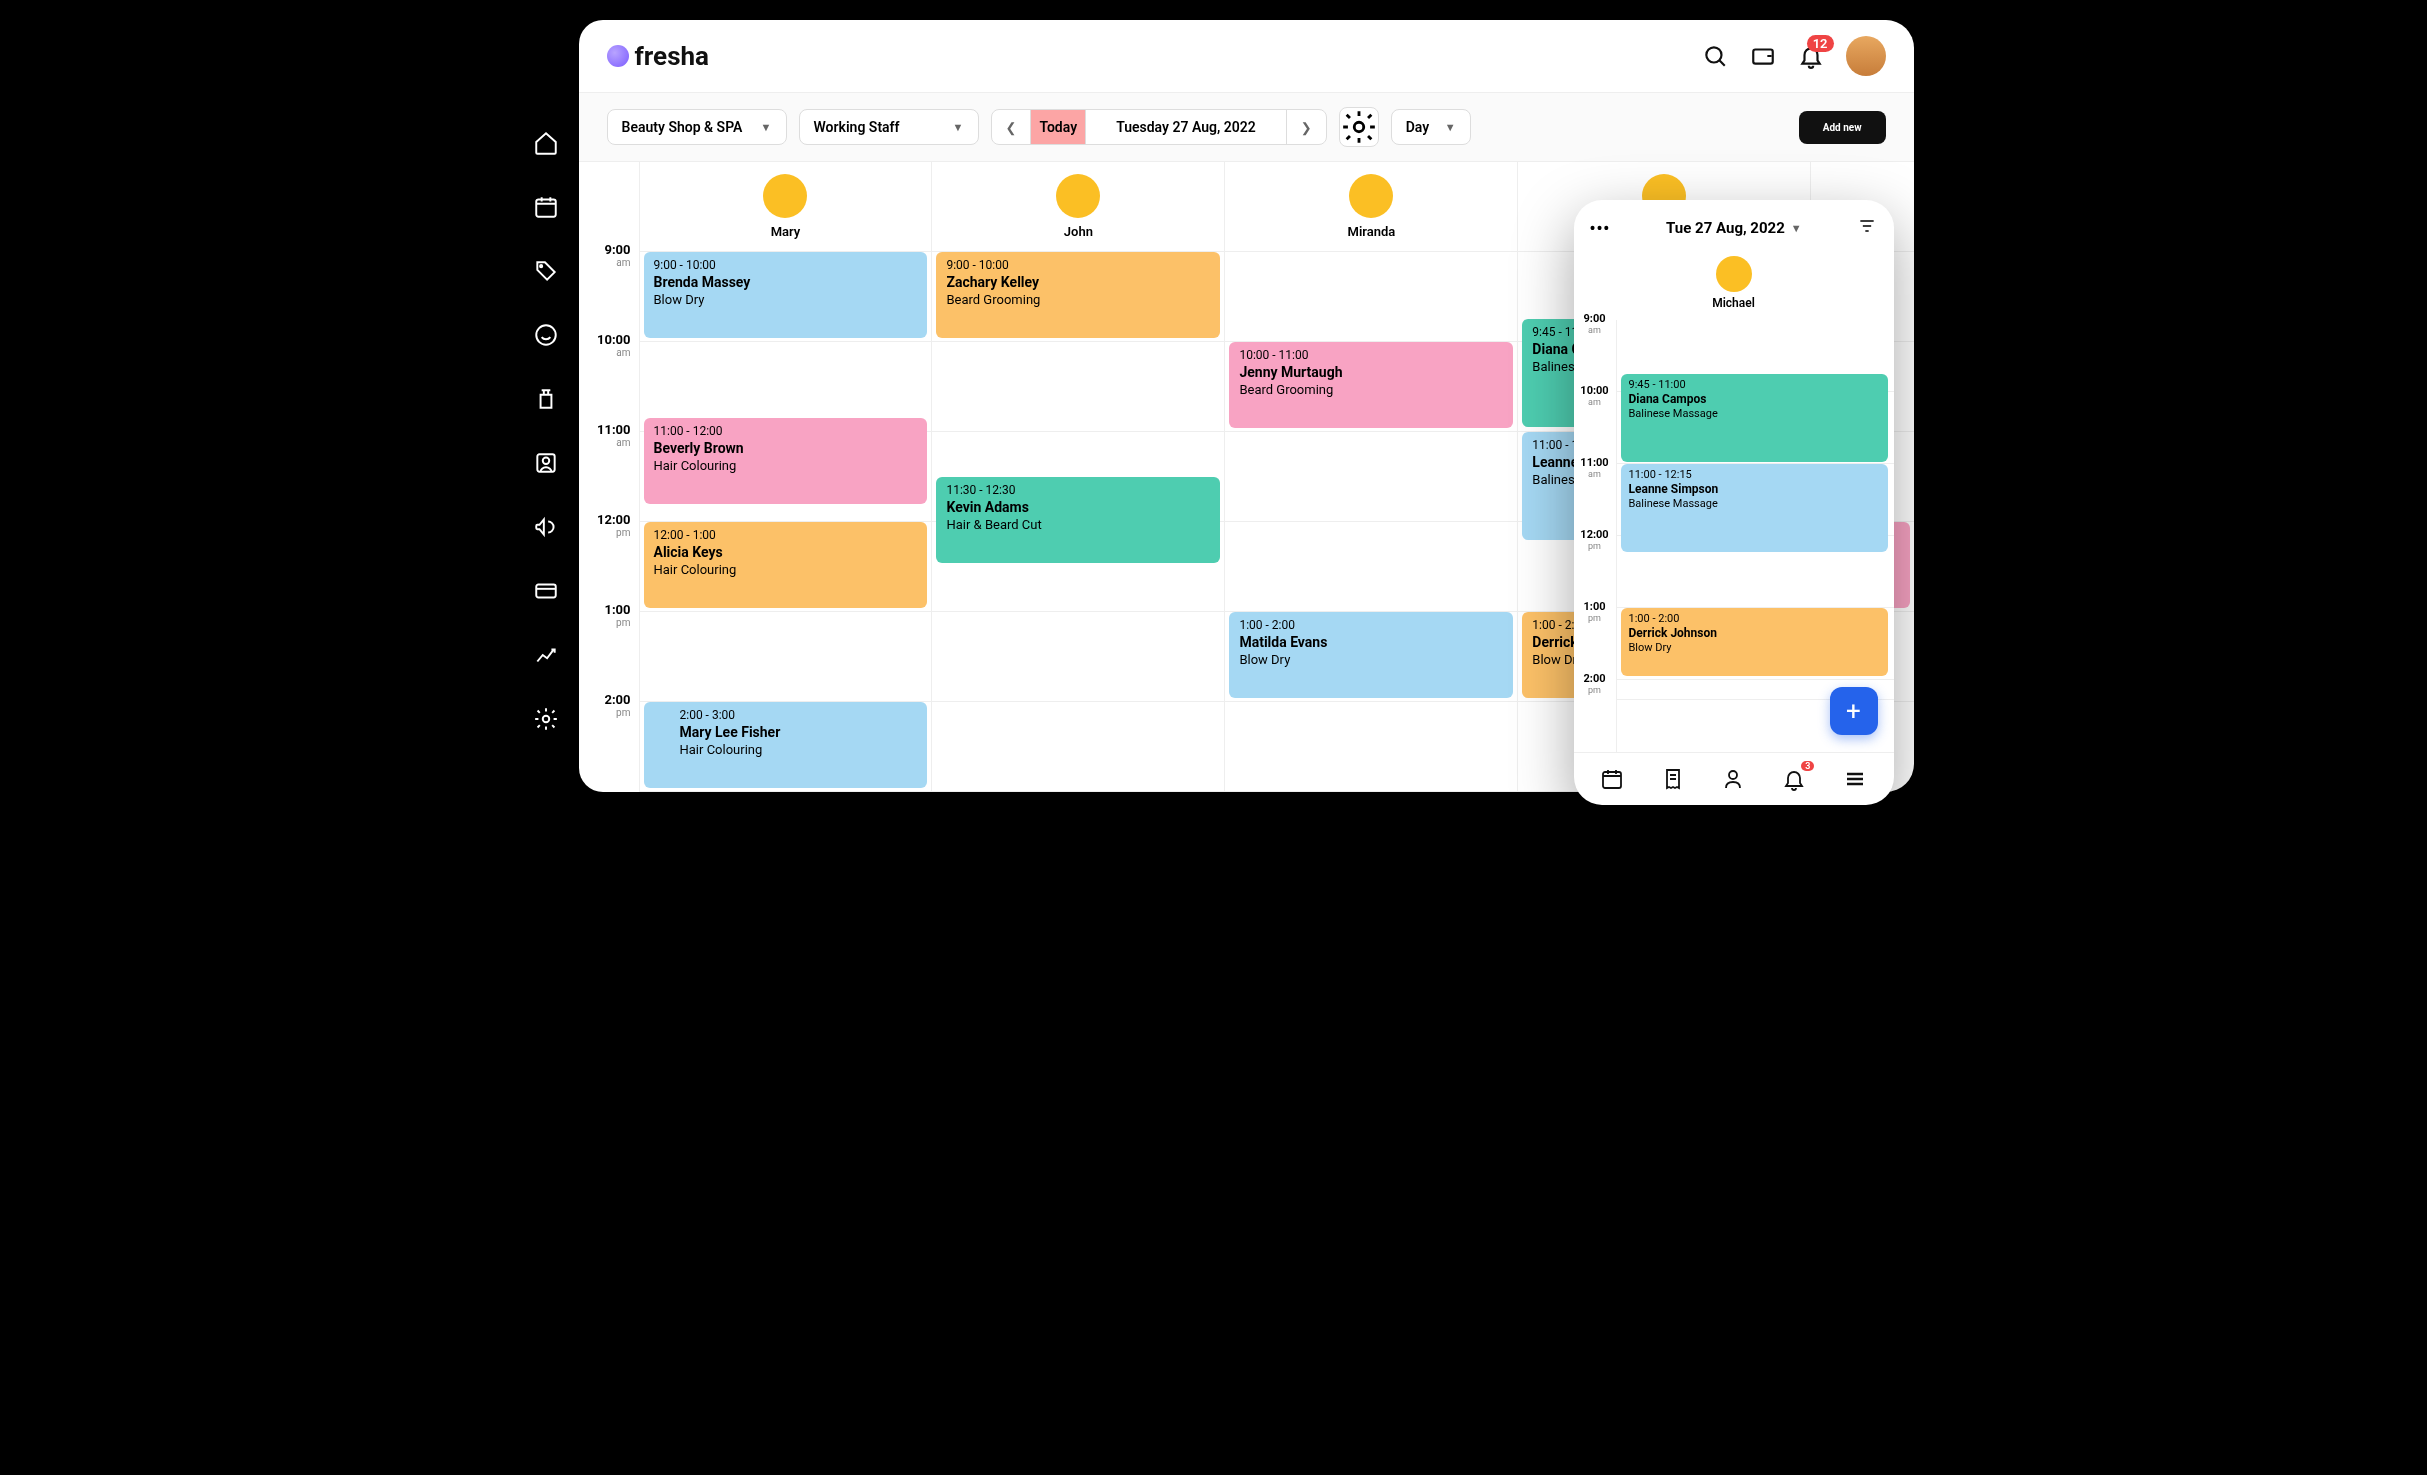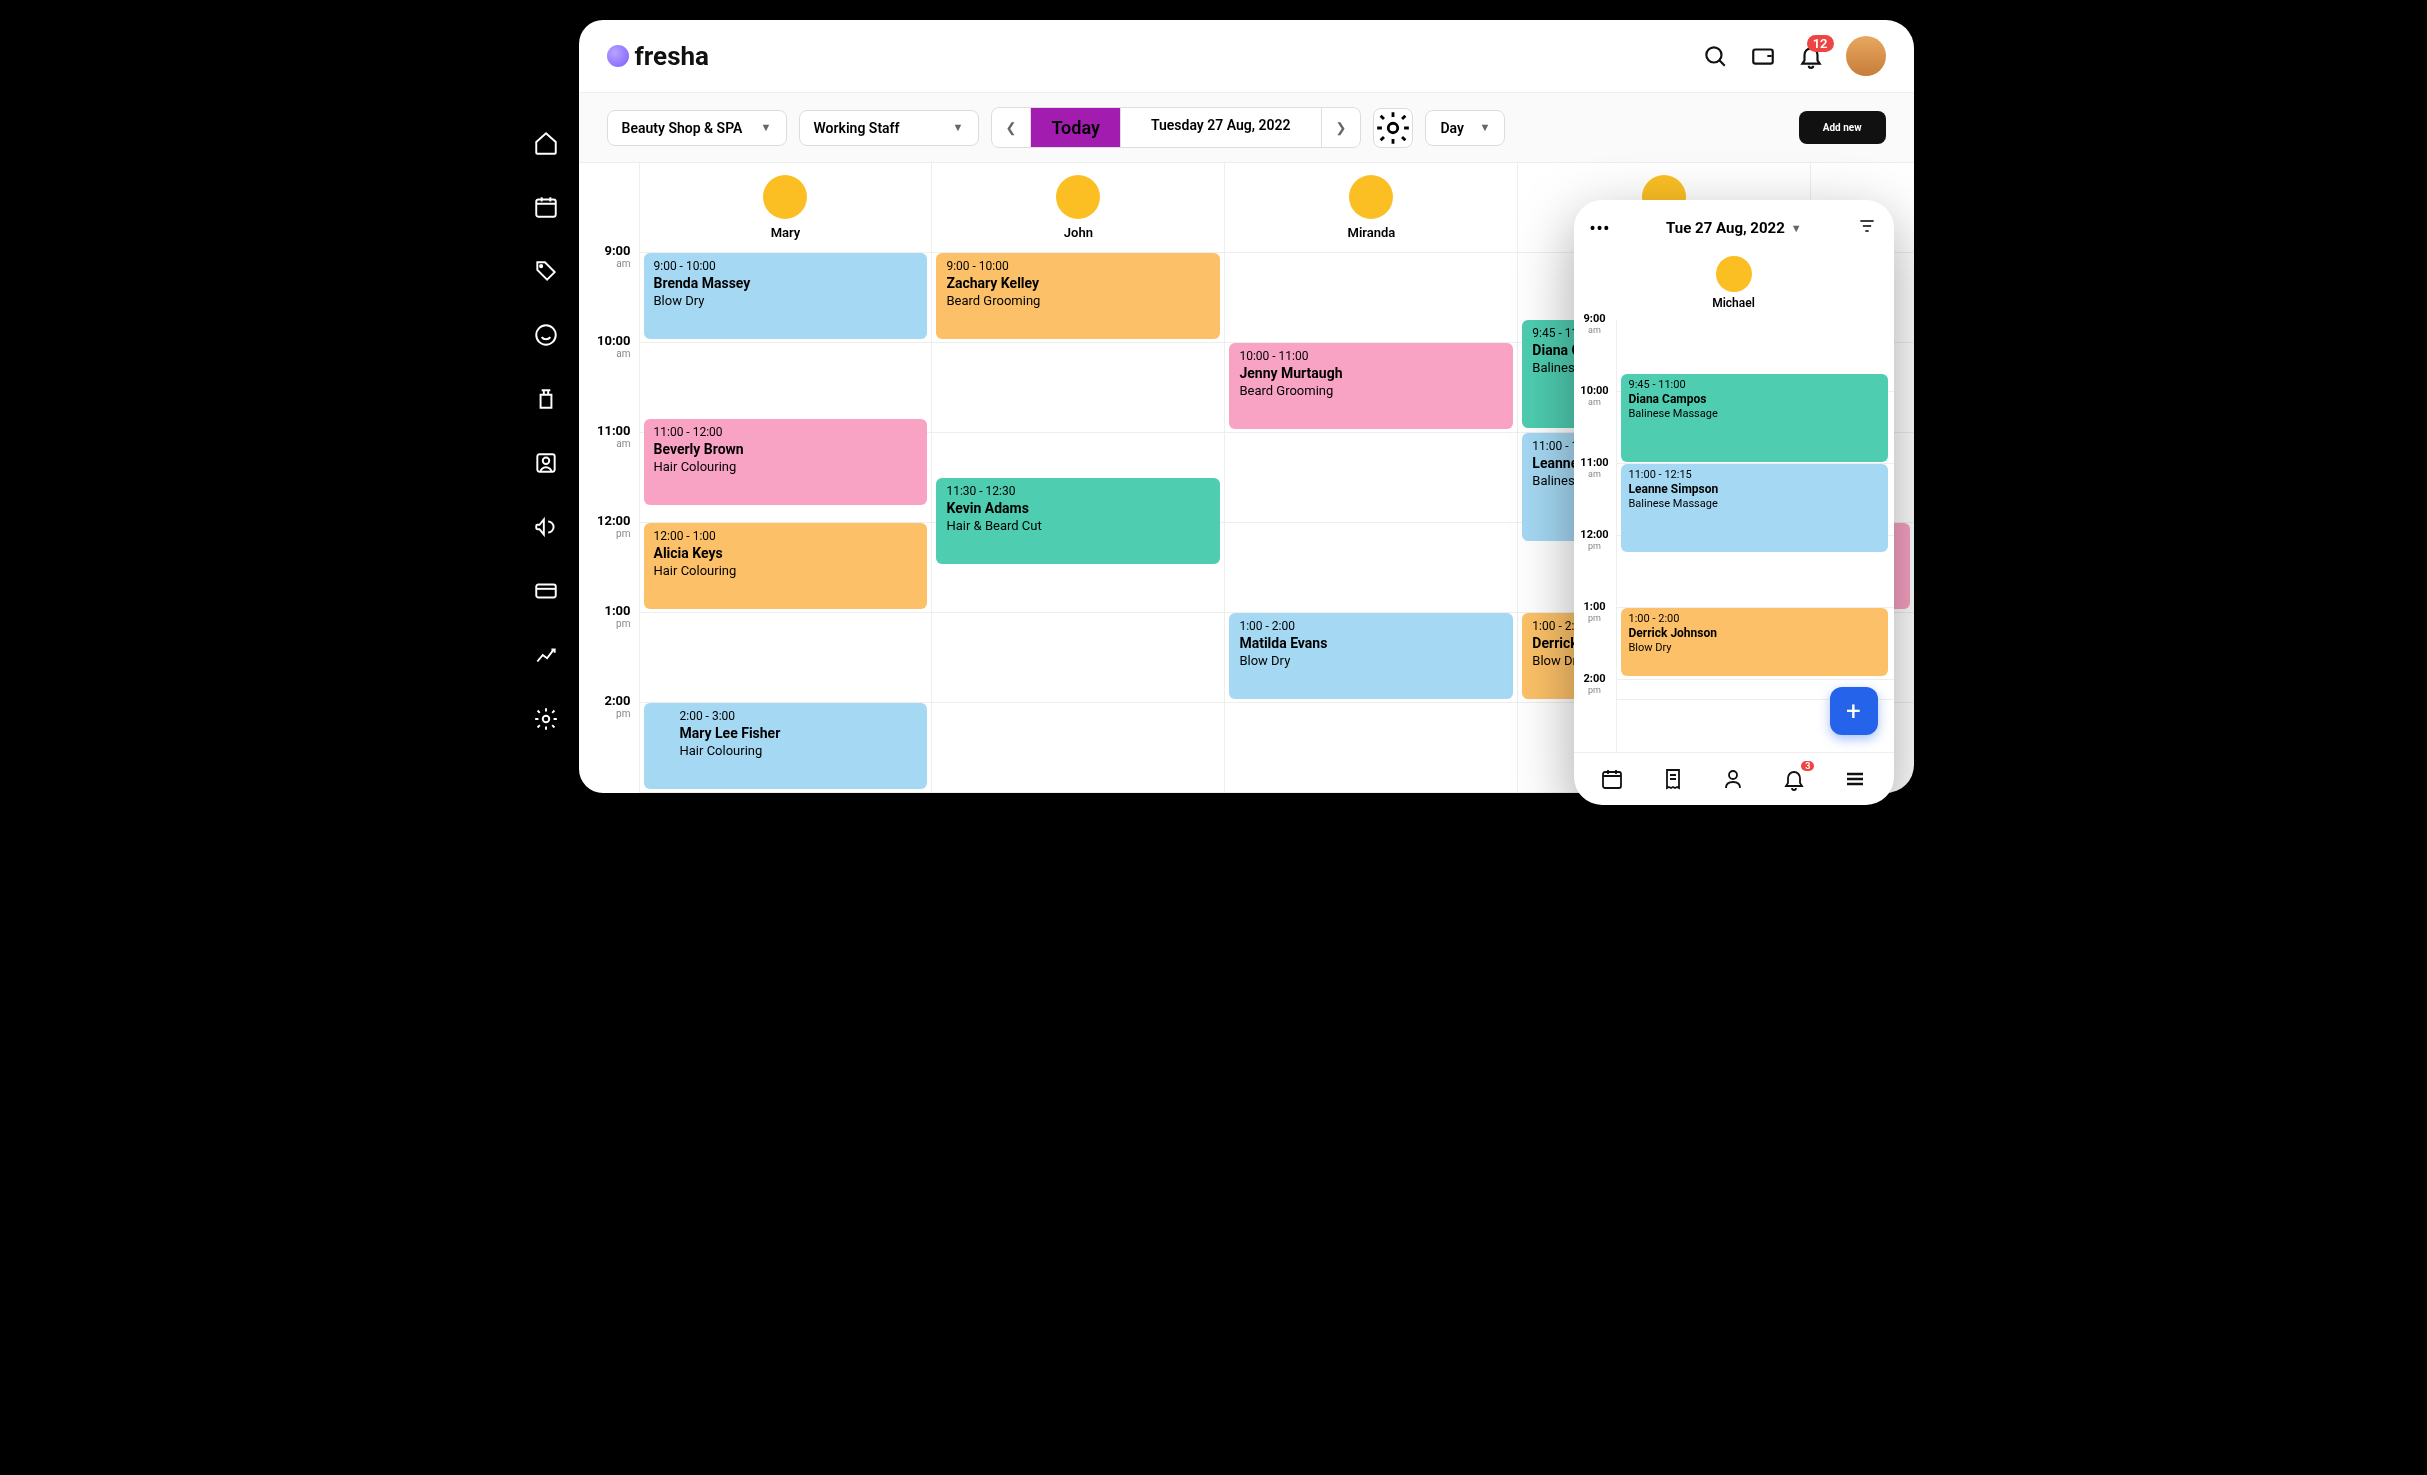--- a/index.html
+++ b/index.html
@@ -15,21 +15,21 @@
 .logo-text { font-size: 26px; font-weight: 700; color: #111; }
 .topbar-actions { display: flex; align-items: center; gap: 22px; }
 .topbar-icon { width: 26px; height: 26px; color: #111; cursor: pointer; position: relative; display:flex; align-items:center; justify-content:center;}
 .notif-badge { position: absolute; top: -8px; right: -10px; background: #ef4444; color: #fff; font-size: 13px; font-weight: 600; padding: 1px 6px; border-radius: 10px; }
 .avatar { width: 40px; height: 40px; border-radius: 50%; background: #f59e0b; }
 .toolbar { display: flex; align-items: center; gap: 12px; padding: 14px 28px; background: #fafafa; border-bottom: 1px solid #eee; }
 .dropdown { display: flex; align-items: center; justify-content: space-between; gap: 12px; background: #fff; border: 1px solid #ddd; border-radius: 8px; padding: 9px 14px; font-size: 14px; font-weight: 600; cursor: pointer; min-width: 180px; }
 .chev { font-size: 11px; color: #666; }
 .date-group { display: flex; border: 1px solid #ddd; border-radius: 8px; overflow: hidden; background: #fff; }
 .date-nav { padding: 9px 14px; cursor: pointer; display: flex; align-items: center; font-size: 13px; color: #666; }
-.date-today { padding: 9px 20px; font-weight: 600; font-size: 18px; background: #a21caf; border-left: 1px solid #ddd; border-right: 1px solid #ddd; cursor: pointer; }
+.date-today { padding: 9px 8px; font-weight: 600; font-size: 14px; background: #fca5a5; border-left: 1px solid #ddd; border-right: 1px solid #ddd; cursor: pointer; }
 .date-label { padding: 9px 30px; font-weight: 600; font-size: 14px; }
 .icon-btn { width: 40px; height: 40px; border: 1px solid #ddd; border-radius: 8px; background: #fff; display: flex; align-items: center; justify-content: center; cursor: pointer; }
 .primary-btn { background: #111; color: #fff; border-radius: 8px; padding: 11px 24px; font-weight: 700; font-size: 10px; cursor: pointer; margin-left: auto; }
 .calendar { display: flex; }
 .time-col { width: 60px; padding-top: 90px; }
 .time-slot { height: 90px; text-align: right; padding-right: 8px; position: relative; top: -10px; }
 .time-slot .hr { font-size: 13px; font-weight: 700; }
 .time-slot .ampm { font-size: 10px; color: #888; }
 .cal-grid { flex: 1; display: flex; position: relative; }
 .staff-col { flex: 1; border-left: 1px solid #eee; position: relative; }

